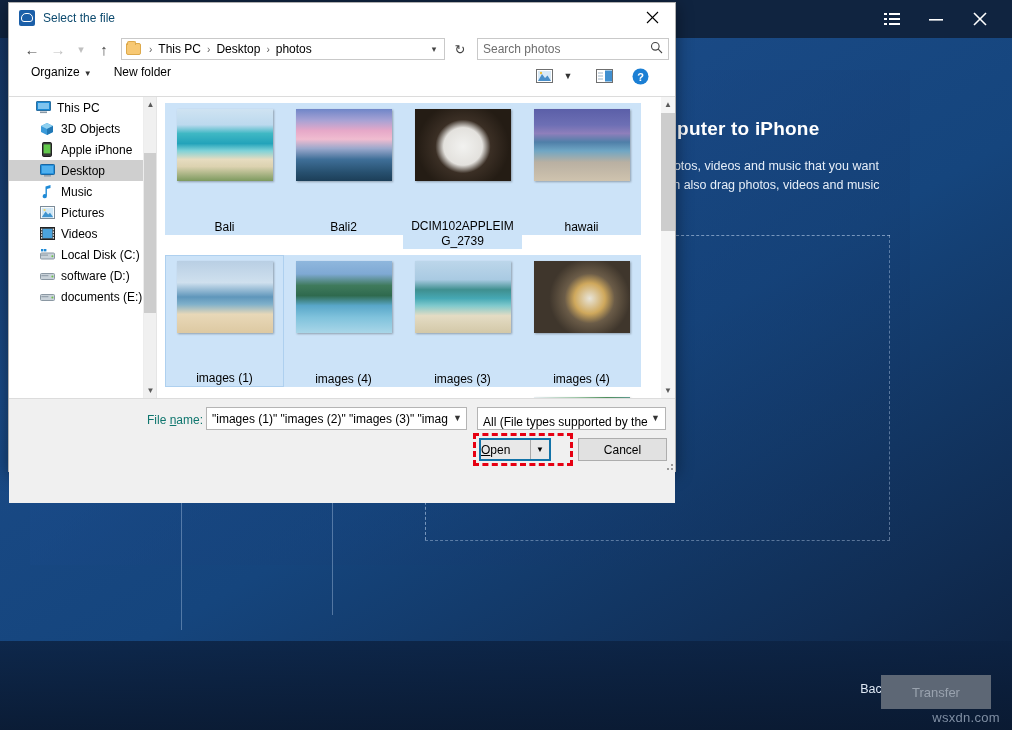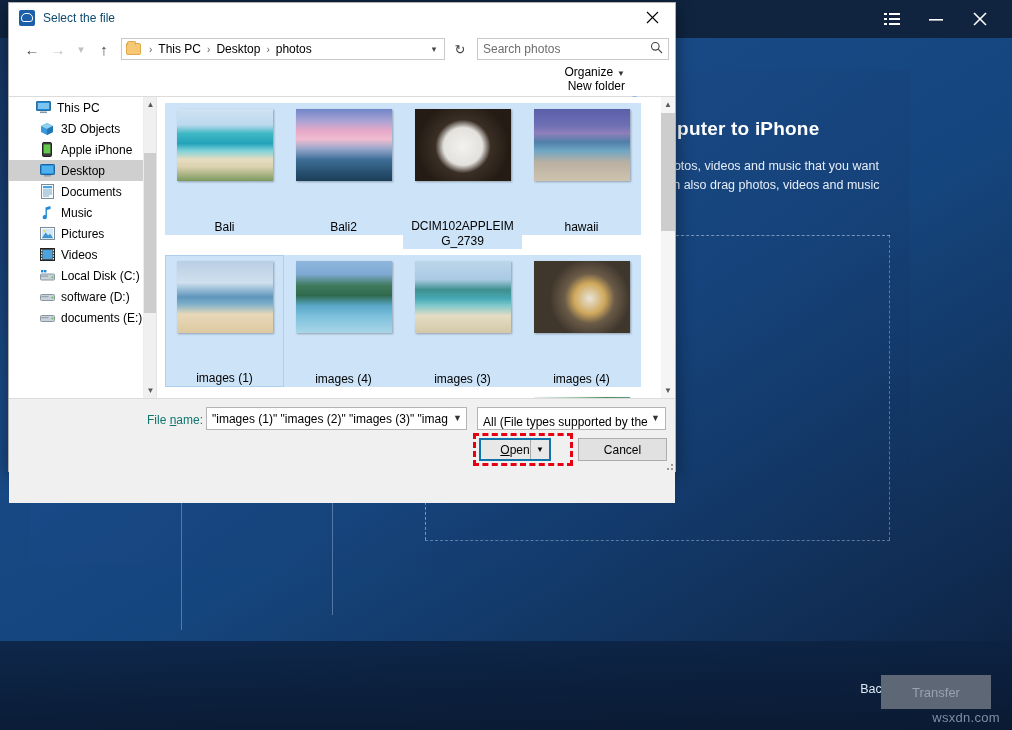--- a/index.html
+++ b/index.html
@@ -140,23 +140,22 @@
   }
   #searchbox {
     width: 192px; height: 22px; border: 1px solid #c9c9c9; background: #fff;
     display: flex; align-items: center; padding: 0 5px; margin-left: 6px;
   }
   #search-placeholder { flex: 1; color: #6d6d6d; font-size: 12px; }
   #search-icon { color: #444; font-size: 12px; }
 
   
   #dlg-toolbar {
-    height: 32px; display: flex; align-items: flex-end; padding: 0 28px;
+    height: 32px; display: flex; align-items: flex-start; padding: 0 22px;
     border-bottom: 1px solid #dcdcdc;
-    flex-direction: column;
   }
   .tool-link { font-size: 12px; color: #000; margin-right: 22px; cursor: pointer; }
   .tool-caret { font-size: 8px; margin-left: 4px; color: #333; }
   #toolbar-right { margin-left: auto; display: flex; align-items: center; gap: 2px; }
   .tool-icon-btn {
     width: 26px; height: 22px; display: flex; align-items: center; justify-content: center;
     cursor: pointer;
   }
 
   
@@ -227,21 +226,21 @@
     display: flex; align-items: flex-end; padding-left: 5px;
     font-size: 12px; color: #000; overflow: hidden; white-space: nowrap;
   }
   #open-highlight {
     position: absolute; left: 464px; top: 430px; width: 100px; height: 33px;
     border: 3px dashed #e60012;
   }
   #open-button {
     position: absolute; left: 470px; top: 435px; width: 72px; height: 23px;
     background: #e8e8e8; border: 2px solid #1273a8;
-    display: flex; align-items: center; justify-content: center;
+    display: flex; align-items: center; 
     font-size: 12px; color: #000; cursor: pointer;
   }
   #open-split {
     position: absolute; right: 0; top: 0; width: 19px; height: 19px;
     border-left: 1px solid #a8a8a8; display: flex; align-items: center; justify-content: center;
     font-size: 8px; color: #000;
   }
   #cancel-button {
     position: absolute; left: 569px; top: 435px; width: 89px; height: 23px;
     background: #e1e1e1; border: 1px solid #adadad;
@@ -417,33 +416,20 @@
           <svg width="15" height="13" viewBox="0 0 15 13">
               <rect x="0.5" y="0.5" width="14" height="10" rx="0.8" fill="#1e8ddb" stroke="#1967a2"></rect>
               <rect x="1.8" y="1.8" width="11.4" height="7.4" fill="#4fb0ee"></rect>
               <rect x="4" y="11.2" width="7" height="1.3" fill="#8a98a5"></rect>
             </svg>
         </span>
         <span>Desktop</span>
       </div>
       <div class="nav-item" style="padding-left:30px">
         <span class="nav-ico">
-          <svg width="13" height="15" viewBox="0 0 13 15">
-              <rect x="0.5" y="0.5" width="12" height="14" fill="#f5f9fc" stroke="#7c8c99"></rect>
-              <rect x="2" y="2" width="9" height="2.2" fill="#4aa3dd"></rect>
-              <line x1="2" y1="6" x2="11" y2="6" stroke="#7aa8c6"></line>
-              <line x1="2" y1="8" x2="11" y2="8" stroke="#7aa8c6"></line>
-              <line x1="2" y1="10" x2="11" y2="10" stroke="#7aa8c6"></line>
-              <line x1="2" y1="12" x2="8" y2="12" stroke="#7aa8c6"></line>
-            </svg>
-        </span>
-        <span>Documents</span>
-      </div>
-      <div class="nav-item" style="padding-left:30px">
-        <span class="nav-ico">
           <svg width="12" height="15" viewBox="0 0 12 15">
               <path d="M9.5 1 L4.5 2.6 V10.2 a2.1 2.1 0 1 0 1.4 1.9 V5 l3.6-1.1Z" fill="#1f8ad6"></path>
             </svg>
         </span>
         <span>Music</span>
       </div>
       <div class="nav-item" style="padding-left:30px">
         <span class="nav-ico">
           <svg width="15" height="13" viewBox="0 0 15 13">
               <rect x="0.5" y="0.5" width="14" height="12" fill="#fff" stroke="#7c8c99"></rect>

